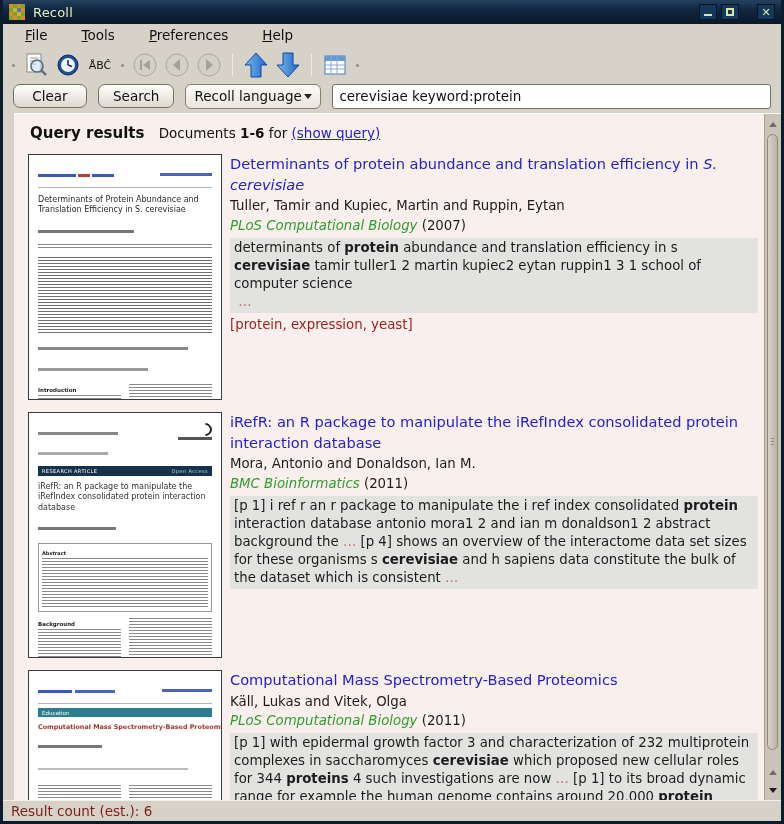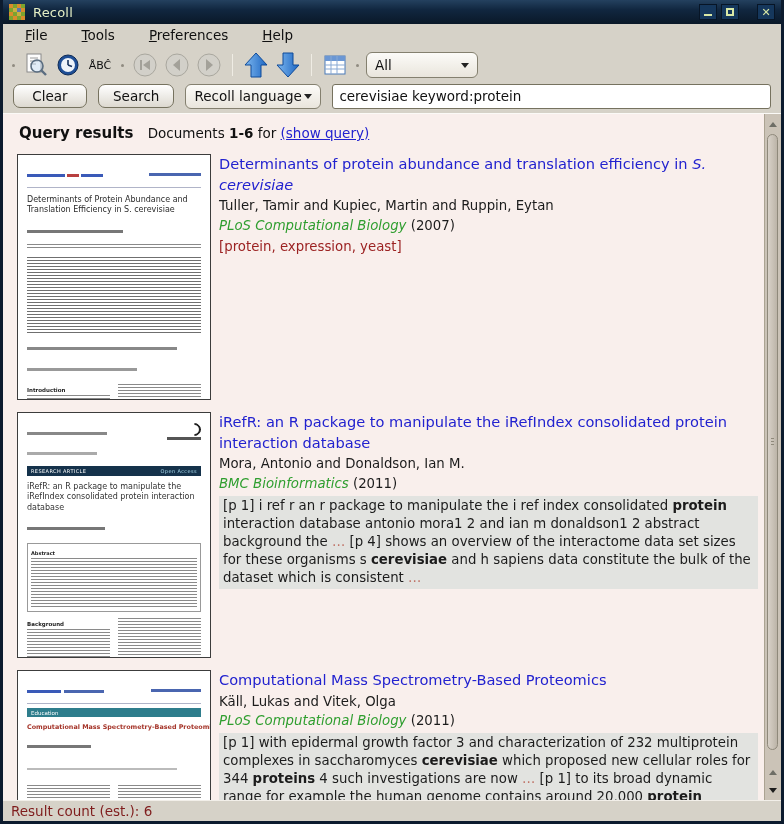--- a/index.html
+++ b/index.html
@@ -39,21 +39,21 @@
   .combo .arr{margin-left:auto; width:0; height:0; border-left:4px solid transparent; border-right:4px solid transparent; border-top:5px solid #222;}
   .combo-all{width:112px; margin-left:2px;}
   
   .searchrow{height:30px; flex:0 0 30px; display:flex; align-items:center; background:var(--chrome_bg); padding:0 10px 4px 10px; gap:11px;}
   .pbtn{height:24px; min-width:74px; padding:4px 14px; border:1px solid #76725f; border-radius:7px;
         background:linear-gradient(#ffffff,#ddd9d0); font-size:13.5px; color:#111; display:flex; align-items:center; justify-content:center; font-family:inherit;}
   .combo-qlang{width:136px; height:25px;}
   .searchcombo{flex:1; height:25px; border:1px solid #76725f; border-radius:3px; background:#fff; display:flex; align-items:center; padding:0 6px;}
   .searchcombo input{flex:1; border:none; outline:none; font-size:13.5px; font-family:inherit; color:#111; background:transparent;}
   
-  .resultsframe{flex:1 1 auto; position:relative; background:var(--results_bg); border-top:1px solid #fbfaf7; overflow:hidden;}
+  .resultsframe{flex:1 1 auto; position:relative; background:var(--results_bg); border-top:1px solid #fbfaf7; overflow:hidden;margin-left:11px;}
   .resultscontent{position:absolute; left:0; top:0; right:17px; bottom:0; overflow:hidden; padding:8px 6px 0 14px;}
   .rheader{font-size:13.5px; color:#111; margin:2px 0 12px 2px;}
   .rheader .qr{font-weight:bold; font-size:15px; margin-right:10px;}
   .rheader .rng{font-weight:bold;}
   .rheader a{color:var(--title_link); text-decoration:underline;}
   .resultrow{display:flex; gap:8px; margin-bottom:12px; align-items:flex-start;}
   .thumb{width:194px; height:246px; flex:0 0 194px; background:#fff; border:1px solid #3c3c3c; overflow:hidden; padding:10px 9px; font-family:"DejaVu Sans", sans-serif;}
   .rtext{flex:1; min-width:0; font-size:13.3px; line-height:1.36; color:#1c1c1c;}
   .rtitle{color:var(--title_link); font-size:14.6px; line-height:1.42; margin-bottom:2px;}
   .rauthors{margin:1px 0;}
@@ -211,24 +211,20 @@
       <svg width="24" height="24" viewBox="0 0 24 24">
         <rect x="2" y="3" width="20" height="18" fill="#ffffff" stroke="#4a7ab8"></rect>
         <rect x="2" y="3" width="20" height="5" fill="#6b97d4"></rect>
         <line x1="2" y1="12" x2="22" y2="12" stroke="#89a9d4"></line>
           <line x1="2" y1="16" x2="22" y2="16" stroke="#89a9d4"></line>
         <line x1="8" y1="3" x2="8" y2="21" stroke="#89a9d4"></line>
           <line x1="14" y1="3" x2="14" y2="21" stroke="#89a9d4"></line>
       </svg>
     </div>
     <div class="handle"></div>
-    <div class="combo combo-all">
-      <span>All</span>
-      <span class="arr"></span>
-    </div>
   </div>
 
   <div class="searchrow">
     <button class="pbtn">Clear</button>
     <button class="pbtn">Search</button>
     <div class="combo combo-qlang">
       <span>Recoll language</span>
       <span class="arr"></span>
     </div>
     <div class="searchcombo">
@@ -272,20 +268,21 @@
               </div>
           </div>
         </div>
         <div class="rtext">
           <div class="rtitle"><span>Determinants of protein abundance and translation efficiency in </span><span class="i">S. cerevisiae</span></div>
           <div class="rauthors">Tuller, Tamir and Kupiec, Martin and Ruppin, Eytan</div>
           <div class="rjournal">
             <span class="jn">PLoS Computational Biology</span>
             <span>(2007)</span>
           </div>
+          <div class="rsnippet"><span>determinants of </span><span class="b">protein</span><span> abundance and translation efficiency in s </span><span class="b">cerevisiae</span><span> tamir tuller1 2 martin kupiec2 eytan ruppin1 3 1 school of computer science</span><span class="ell nl"> …</span></div>
           <div class="rkw">[protein, expression, yeast]</div>
         </div>
       </div>
 
       <div class="resultrow">
         <div class="thumb">
           <div style="display:flex; justify-content:space-between;">
             <span>
               <span class="strip" style="width:80px;background:#888"></span><br>
               <span class="strip" style="width:70px;background:#aaa;margin-top:2px"></span>

